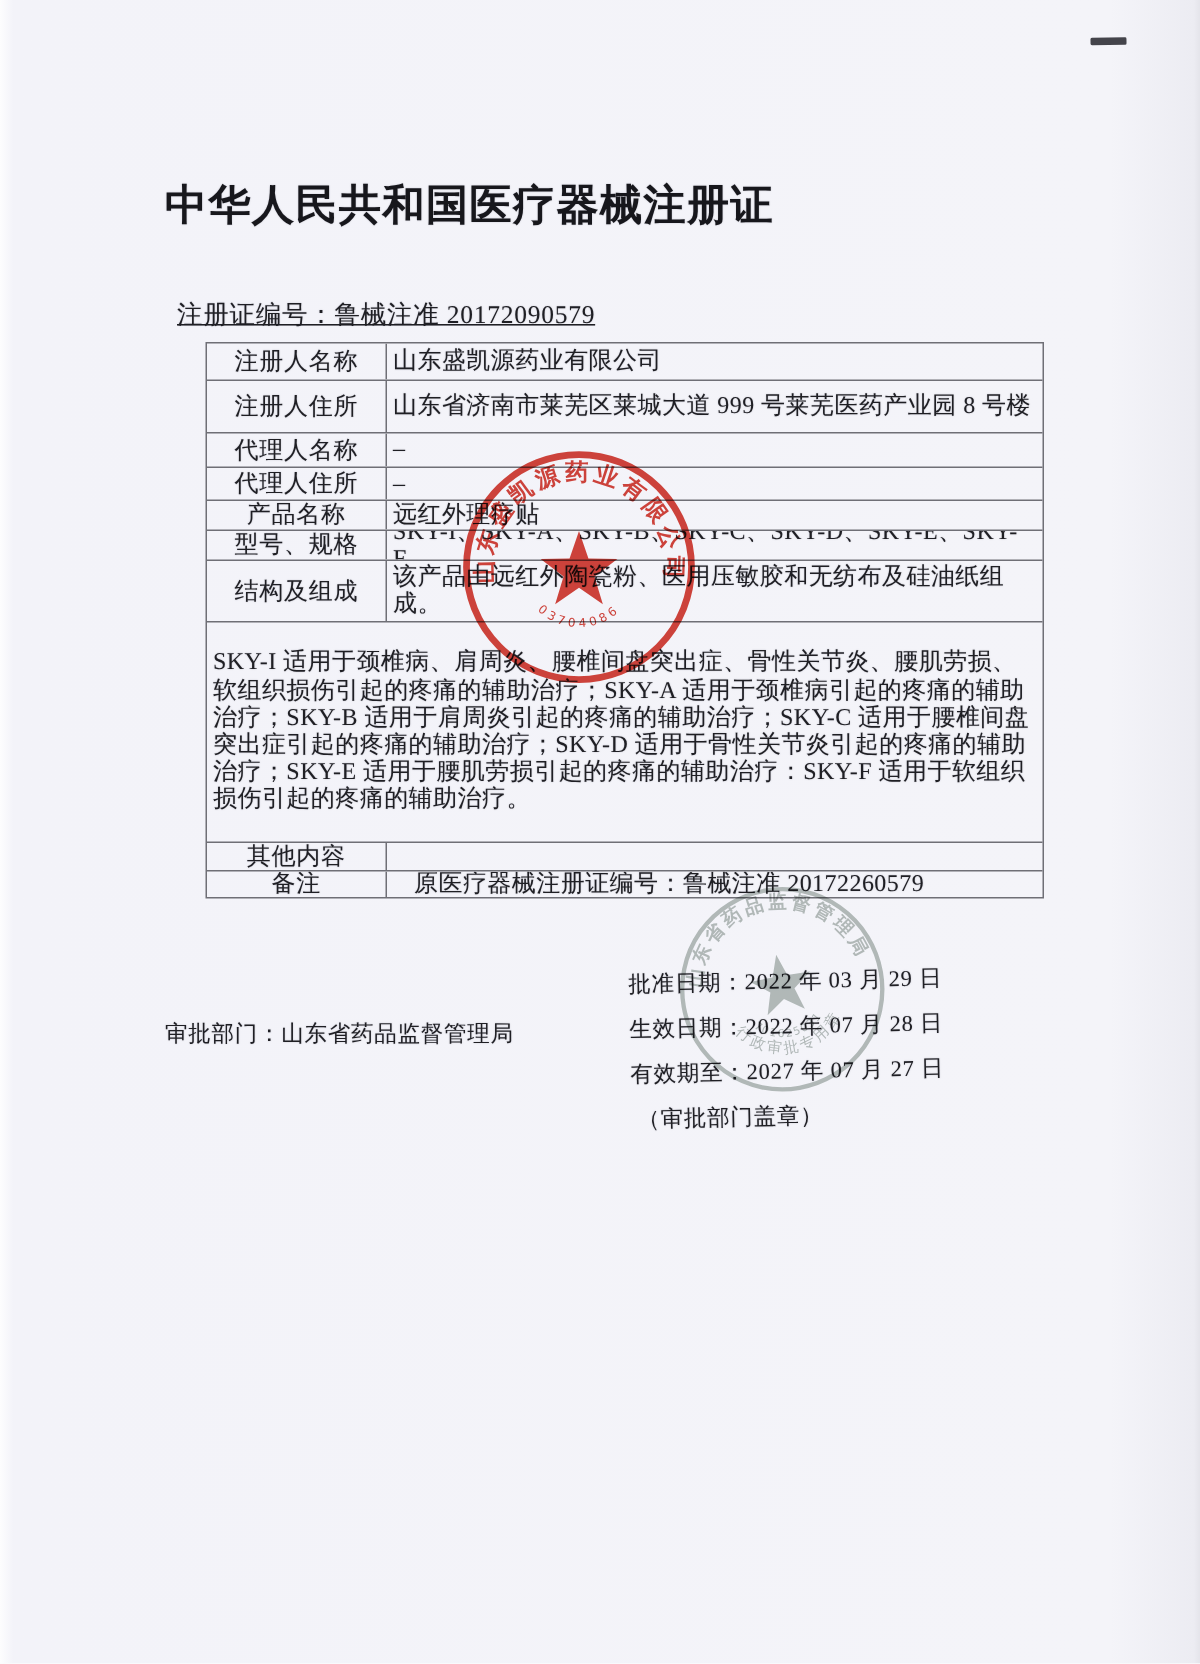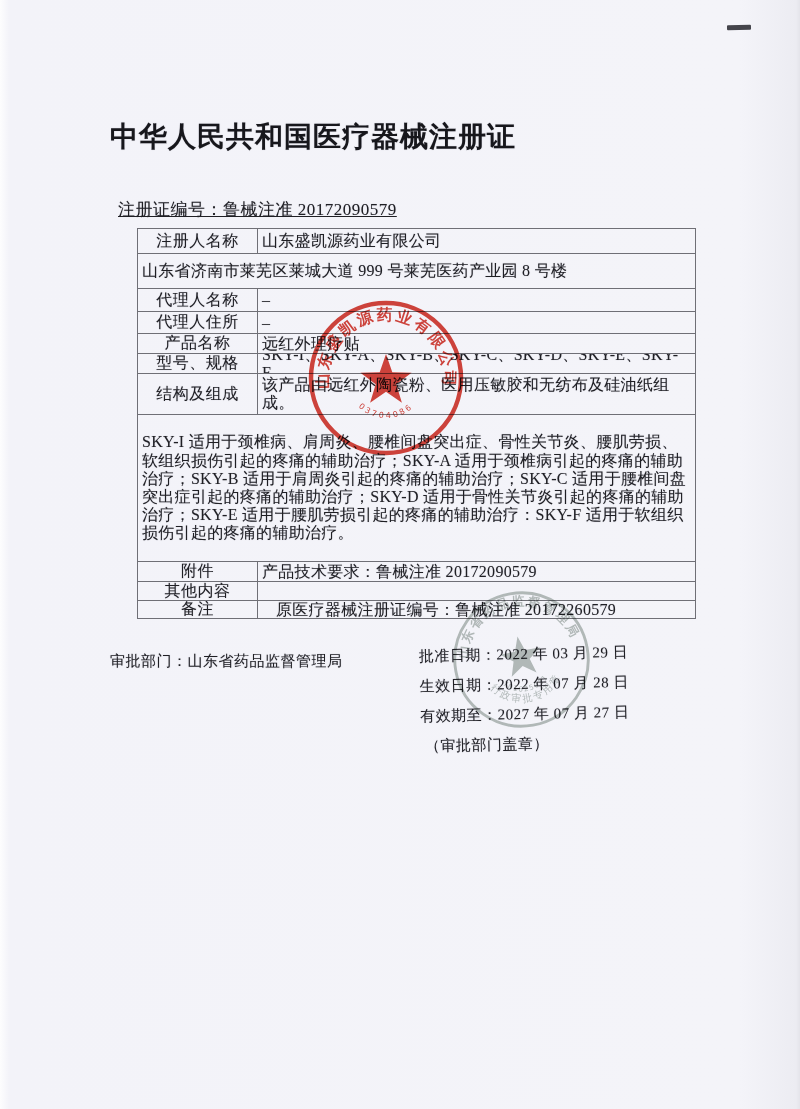--- a/index.html
+++ b/index.html
@@ -36,21 +36,21 @@
     width:119px;flex:0 0 119px;border-right:1px solid #6f6f76;
     display:flex;align-items:center;justify-content:center;
     text-align:center;font-size:16px;letter-spacing:.5px;overflow:hidden;
   }
   .cell-value{
     flex:1;display:flex;align-items:center;
     padding:0 4px;font-size:16px;line-height:17.5px;
     word-break:break-all;overflow:hidden;letter-spacing:.3px;
   }
   .footer-left{
-    position:absolute;left:110px;top:652px;font-size:15px;letter-spacing:.5px;
+    position:absolute;left:110px;top:680px;font-size:15px;letter-spacing:.5px;
   }
   .footer-right{
     position:absolute;left:420px;top:645px;font-size:15px;letter-spacing:.5px;
     transform:rotate(-1.2deg);
   }
   .footer-right div{margin-bottom:11px;}
   .seal-note{padding-left:4px;}
   .stamp{position:absolute;mix-blend-mode:multiply;pointer-events:none;}
   .stamp-company{left:301px;top:293px;opacity:.92;}
   .stamp-authority{left:449px;top:587px;opacity:.55;transform:rotate(-10deg);}
@@ -69,20 +69,21 @@
   <div class="title soft">中华人民共和国医疗器械注册证</div>
 
   <div class="regline soft">注册证编号：鲁械注准 20172090579</div>
 
   <div class="doc-table">
     <div class="row" style="height:24px">
       <div class="cell-label soft">注册人名称</div>
       <div class="cell-value soft">山东盛凯源药业有限公司</div>
     </div>
     <div class="row" style="height:34px">
+      <div class="cell-label soft">注册人住所</div>
       <div class="cell-value soft" style="line-height:16.5px">山东省济南市莱芜区莱城大道 999 号莱芜医药产业园 8 号楼</div>
     </div>
     <div class="row" style="height:22px">
       <div class="cell-label soft">代理人名称</div>
       <div class="cell-value soft">–</div>
     </div>
     <div class="row" style="height:21px">
       <div class="cell-label soft">代理人住所</div>
       <div class="cell-value soft">–</div>
     </div>
@@ -93,24 +94,20 @@
     <div class="row" style="height:19px">
       <div class="cell-label soft">型号、规格</div>
       <div class="cell-value soft">SKY-I、SKY-A、SKY-B、SKY-C、SKY-D、SKY-E、SKY-F。</div>
     </div>
     <div class="row" style="height:40px">
       <div class="cell-label soft">结构及组成</div>
       <div class="cell-value soft" style="line-height:18px">该产品由远红外陶瓷粉、医用压敏胶和无纺布及硅油纸组成。</div>
     </div>
     <div class="row" style="height:146px">
       <div class="cell-value soft" style="line-height:18.2px">SKY-I 适用于颈椎病、肩周炎、腰椎间盘突出症、骨性关节炎、腰肌劳损、软组织损伤引起的疼痛的辅助治疗；SKY-A 适用于颈椎病引起的疼痛的辅助治疗；SKY-B 适用于肩周炎引起的疼痛的辅助治疗；SKY-C 适用于腰椎间盘突出症引起的疼痛的辅助治疗；SKY-D 适用于骨性关节炎引起的疼痛的辅助治疗；SKY-E 适用于腰肌劳损引起的疼痛的辅助治疗：SKY-F 适用于软组织损伤引起的疼痛的辅助治疗。</div>
-    </div>
-    <div class="row" style="height:19px">
-      <div class="cell-label soft">附件</div>
-      <div class="cell-value soft">产品技术要求：鲁械注准 20172090579</div>
     </div>
     <div class="row" style="height:18px">
       <div class="cell-label soft">其他内容</div>
       <div class="cell-value soft"></div>
     </div>
     <div class="row" style="height:17px">
       <div class="cell-label soft">备注</div>
       <div class="cell-value soft" style="padding-left:18px">原医疗器械注册证编号：鲁械注准 20172260579</div>
     </div>
   </div>

